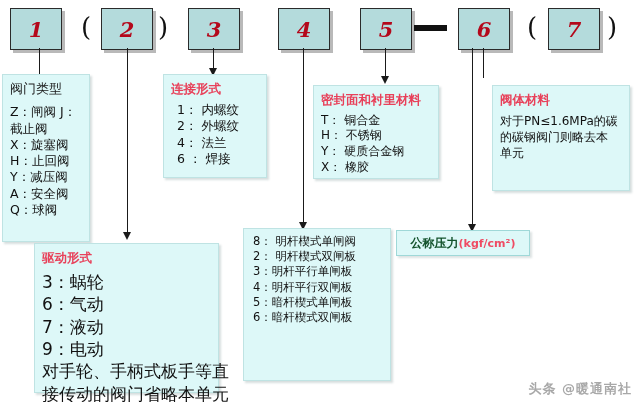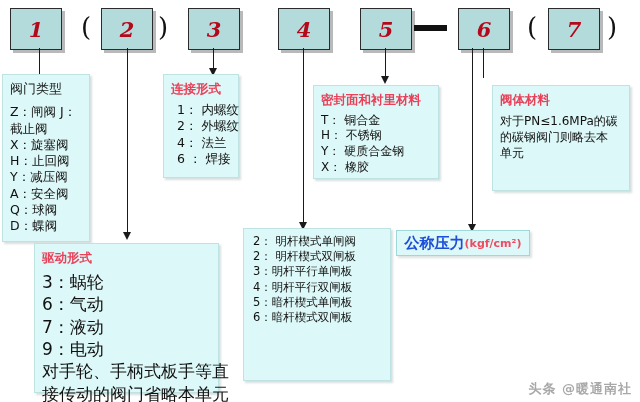--- a/index.html
+++ b/index.html
@@ -88,21 +88,21 @@
   .pressure-panel{
     position:absolute;
     background:#ddf8f8;
     border:1px solid #9fd8d8;
     box-shadow:2px 2px 2px rgba(140,160,160,.3);
     box-sizing:border-box;
     display:flex;align-items:center;justify-content:center;
     padding:0 6px;
   }
   .pressure-panel .ptxt{
-    color:#1d4ed8;font-weight:bold;font-size:15px;white-space:nowrap;
+    color:#14532d;font-weight:bold;font-size:12px;white-space:nowrap;
   }
   .pressure-panel .unit{
     color:#ef4b63;font-weight:bold;font-size:11px;text-align:center;
   }
 
   
   #watermark{
     position:absolute;right:8px;bottom:4px;
     color:#9a9a9a;font-size:13px;font-weight:bold;
     letter-spacing:1px;white-space:nowrap;opacity:.85;
@@ -172,24 +172,23 @@
 
   <div class="panel" id="panel-valve-type" style="left:2px;top:74px;width:88px;height:168px;">
     <div class="ptitle">阀门类型</div>
     <div class="pline">Z：闸阀 J：</div>
     <div class="pline">截止阀</div>
     <div class="pline">X：旋塞阀</div>
     <div class="pline">H：止回阀</div>
     <div class="pline">Y：减压阀</div>
     <div class="pline">A：安全阀</div>
     <div class="pline">Q：球阀</div>
-    <div class="pline">D：蝶阀</div>
-  </div>
-
-  <div class="panel" id="panel-connection" style="left:163px;top:74px;width:76px;height:104px;">
+  </div>
+
+  <div class="panel" id="panel-connection" style="left:163px;top:74px;width:104px;height:104px;">
     <div class="ptitle">连接形式</div>
     <div class="pline">1： 内螺纹</div>
     <div class="pline">2： 外螺纹</div>
     <div class="pline">4： 法兰</div>
     <div class="pline">6 ： 焊接</div>
   </div>
 
   <div class="panel" id="panel-seal" style="left:313px;top:85px;width:126px;height:94px;">
     <div class="ptitle">密封面和衬里材料</div>
     <div class="pline">T： 铜合金</div>
@@ -204,21 +203,21 @@
     <div class="pline">的碳钢阀门则略去本</div>
     <div class="pline">单元</div>
   </div>
 
   <div class="pressure-panel" style="left:396px;top:230px;width:134px;height:26px;">
     <span class="ptxt">公称压力</span>
       <span class="unit">(kgf/cm²)</span>
   </div>
 
   <div class="panel" id="panel-structure" style="left:243px;top:228px;width:148px;height:153px;">
-    <div class="pline">2： 明杆楔式单闸阀</div>
+    <div class="pline">8： 明杆楔式单闸阀</div>
     <div class="pline">2： 明杆楔式双闸板</div>
     <div class="pline">3：明杆平行单闸板</div>
     <div class="pline">4：明杆平行双闸板</div>
     <div class="pline">5：暗杆楔式单闸板</div>
     <div class="pline">6：暗杆楔式双闸板</div>
   </div>
 
   <div class="panel" id="panel-drive" style="left:34px;top:243px;width:185px;height:150px;">
     <div class="ptitle">驱动形式</div>
     <div class="pline">3：蜗轮</div>

